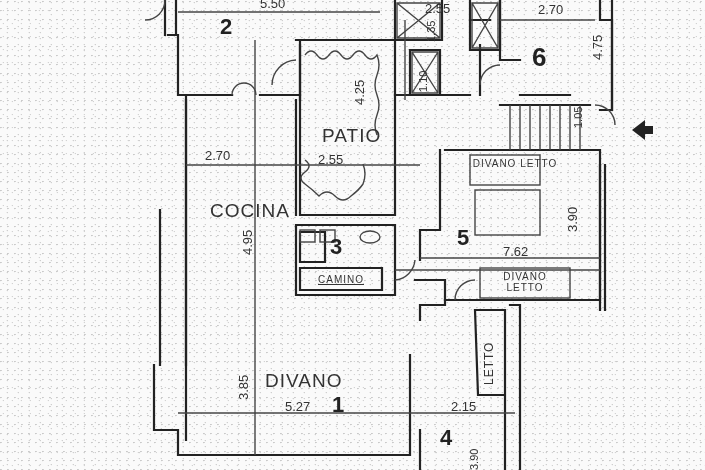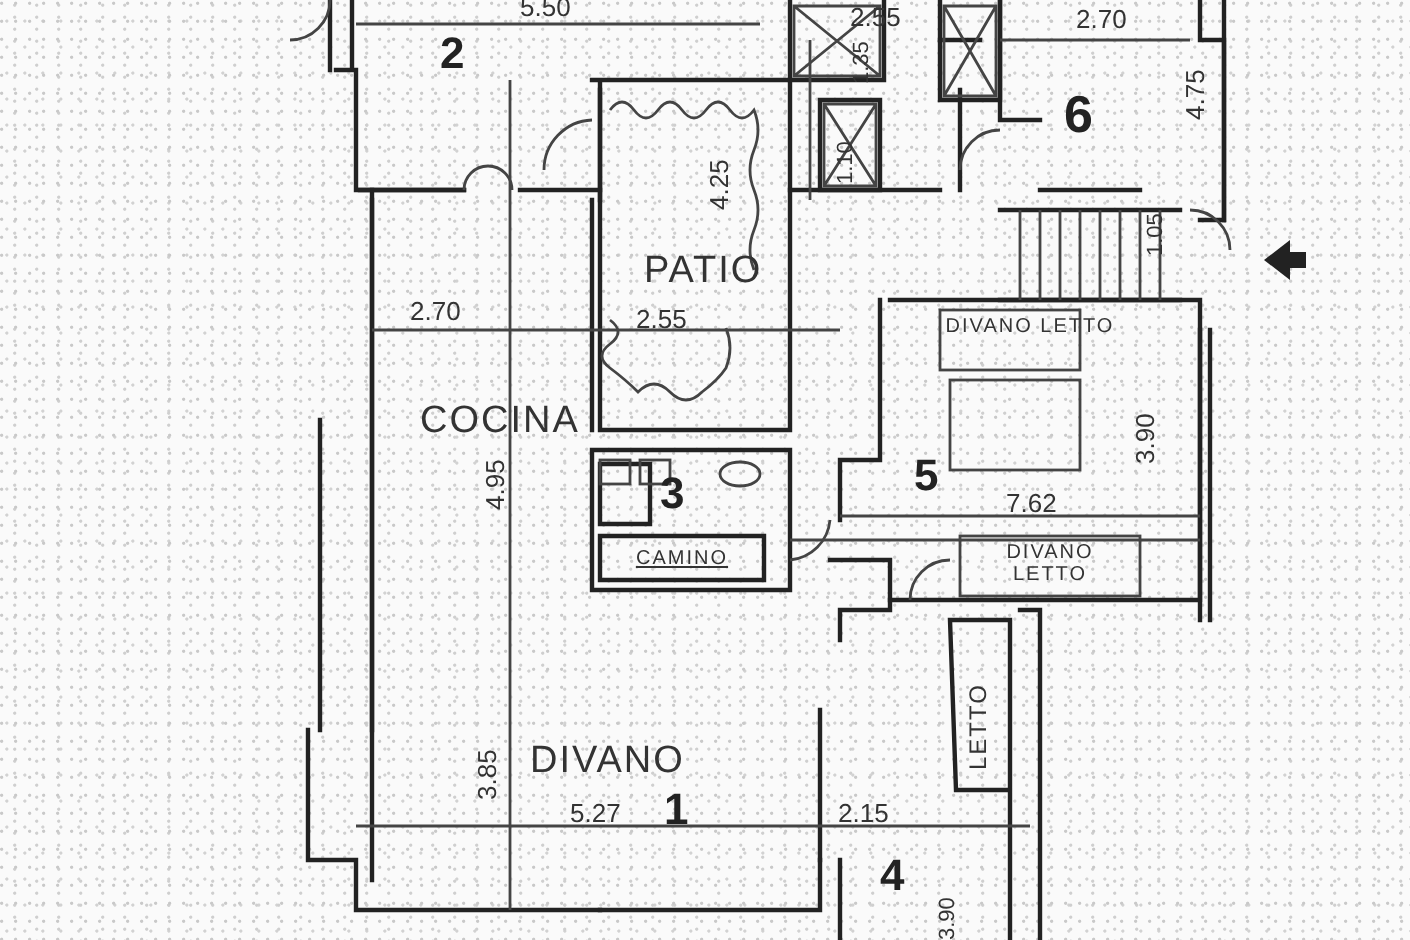--- a/index.html
+++ b/index.html
@@ -110,21 +110,21 @@
   <div class="lbl room-name" style="left:210px;top:200px;">COCINA</div>
   <div class="lbl room-name" style="left:265px;top:370px;">DIVANO</div>
 
   <div class="lbl dim" style="left:260px;top:-4px;">5.50</div>
   <div class="lbl dim" style="left:425px;top:1px;">2.55</div>
   <div class="lbl dim" style="left:538px;top:2px;">2.70</div>
   <div class="lbl dim" style="left:205px;top:148px;">2.70</div>
   <div class="lbl dim" style="left:318px;top:152px;">2.55</div>
   <div class="lbl dim" style="left:503px;top:244px;">7.62</div>
   <div class="lbl dim" style="left:285px;top:399px;">5.27</div>
-  <div class="lbl dim" style="left:419px;top:399px;text-align:center;">2.15</div>
+  <div class="lbl dim" style="left:451px;top:399px;text-align:center;">2.15</div>
 
   <div class="lbl dim vert" style="left:425px;top:42px;font-size:11px;">1.35</div>
   <div class="lbl dim vert" style="left:417px;top:92px;font-size:11px;">1.10</div>
   <div class="lbl dim vert" style="left:590px;top:60px;">4.75</div>
   <div class="lbl dim vert" style="left:352px;top:105px;">4.25</div>
   <div class="lbl dim vert" style="left:240px;top:255px;">4.95</div>
   <div class="lbl dim vert" style="left:572px;top:128px;font-size:11px;">1.05</div>
   <div class="lbl dim vert" style="left:565px;top:232px;">3.90</div>
   <div class="lbl dim vert" style="left:236px;top:400px;">3.85</div>
   <div class="lbl dim vert" style="left:468px;top:470px;font-size:11px;">3.90</div>

